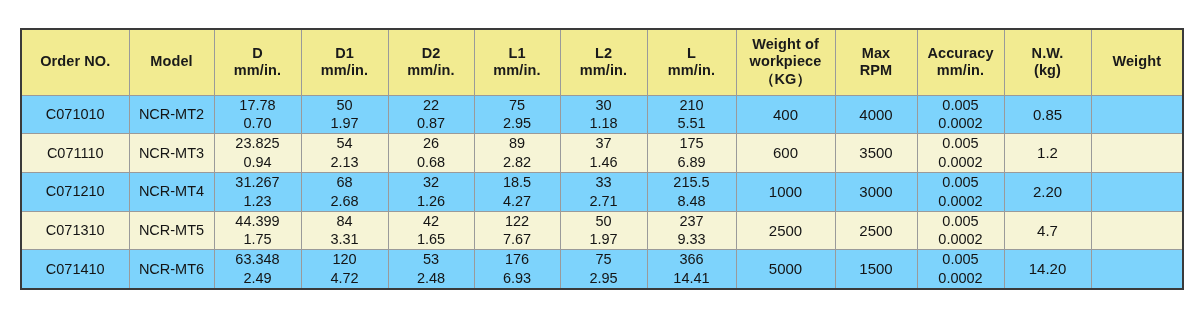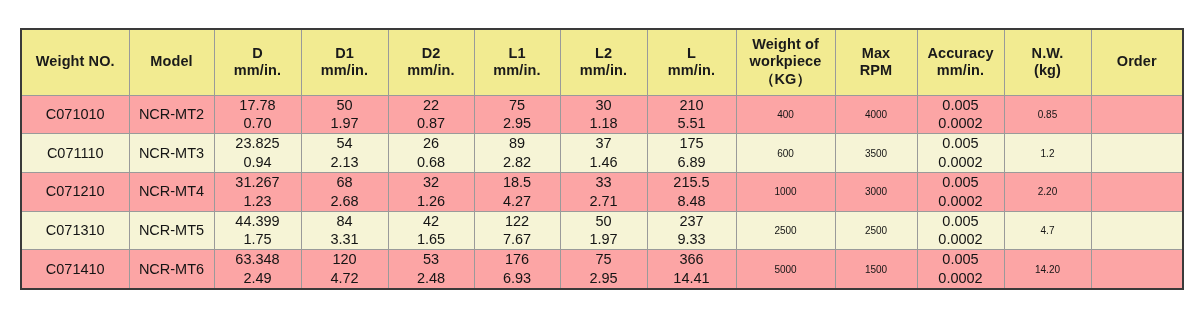--- a/index.html
+++ b/index.html
@@ -54,37 +54,37 @@
     padding: 2px 1px;
   }
   th .hdr-line {
     display: block;
     white-space: nowrap;
   }
 
   tbody tr {
     height: 38.6px;
   }
-  tbody tr.row-odd  { background: #fca5a5; }
+  tbody tr.row-odd  { background: #7dd3fc; }
   tbody tr.row-even { background: #F6F4D6; }
 
   tbody td {
     font-size: 14.5px;
     font-weight: normal;
     line-height: 1.30;
     color: #141414;
     padding: 1px 1px;
   }
   td .dual {
     display: block;
     line-height: 1.30;
     white-space: nowrap;
   }
   td.single-val {
-    font-size: 10px;
+    font-size: 15px;
   }
   td.blank-cell {
     font-size: 14.5px;
   }
 
   
   col.c-order   { width: 108px; }
   col.c-model   { width: 85px;  }
   col.c-d       { width: 87px;  }
   col.c-d1      { width: 87px;  }
@@ -115,21 +115,21 @@
       <col class="c-weight">
         <col class="c-rpm">
         <col class="c-acc">
         <col class="c-nw">
       <col class="c-price">
     </colgroup>
 
     <thead>
       <tr class="header-row">
         <th>
-          <span class="hdr-line">Weight NO.</span>
+          <span class="hdr-line">Order NO.</span>
         </th>
         <th>
           <span class="hdr-line">Model</span>
         </th>
         <th>
           <span class="hdr-line">D</span>
           <span class="hdr-line">mm/in.</span>
         </th>
         <th>
           <span class="hdr-line">D1</span>
@@ -162,21 +162,21 @@
         </th>
         <th>
           <span class="hdr-line">Accuracy</span>
           <span class="hdr-line">mm/in.</span>
         </th>
         <th>
           <span class="hdr-line">N.W.</span>
           <span class="hdr-line">(kg)</span>
         </th>
         <th>
-          <span class="hdr-line">Order</span>
+          <span class="hdr-line">Weight</span>
         </th>
       </tr>
     </thead>
 
     <tbody>
 
       <tr class="row-odd">
         <td>C071010</td>
         <td>NCR-MT2</td>
         <td>

